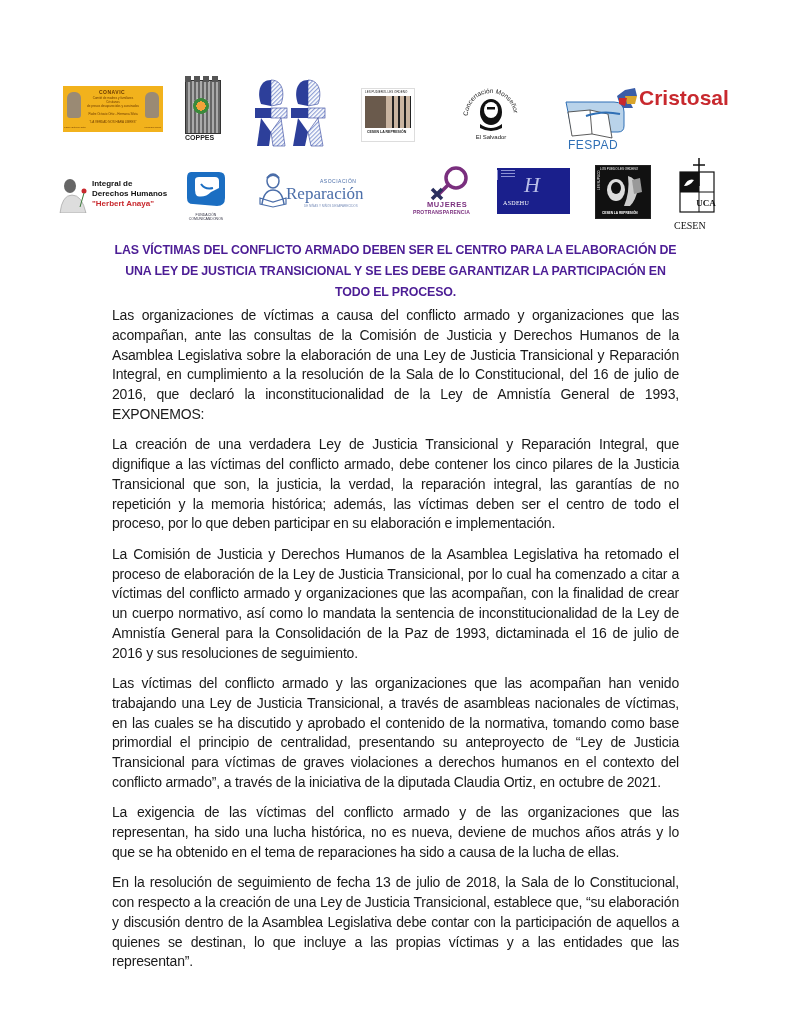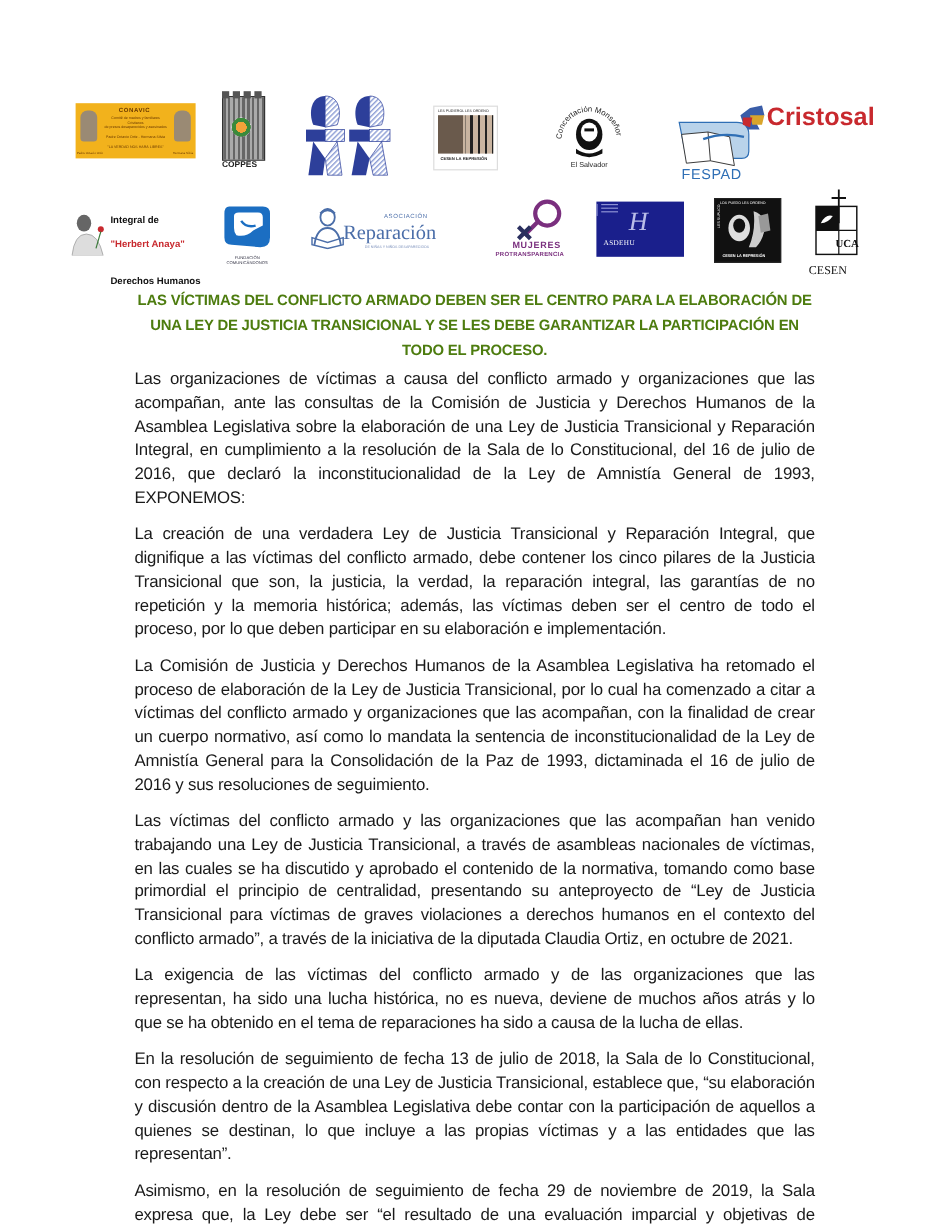--- a/index.html
+++ b/index.html
@@ -33,21 +33,21 @@
     #fespad { left: 546px; top: 96px; width: 66px; height: 58px; margin-left: 16px; }
 
     
     #cristosal { left: 615px; top: 84px; width: 110px; height: 30px; }
     #cristosal .word { left: 24px; top: 2px; font-size: 21px; font-weight: bold; color: #c8292e; font-family: "Liberation Sans", sans-serif; }
 
     
     #anaya { left: 58px; top: 175px; width: 120px; height: 40px; }
     #anaya .l1, #anaya .l2, #anaya .l3 { font-size: 8px; font-weight: bold; left: 34px; }
     #anaya .l1 { top: 4px; color: #111; }
-    #anaya .l2 { top: 14px; color: #111; margin-top: 41px; }
+    #anaya .l2 { top: 14px; color: #111; }
     #anaya .l3 { top: 24px; color: #c8292e; }
 
     
     #comunicandonos { left: 183px; top: 168px; width: 46px; height: 56px; }
     #comunicandonos .label { top: 45px; left: 0; width: 46px; font-size: 3.5px; text-align: center; color: #334; white-space: normal; line-height: 4px; }
 
     
     #probusqueda { left: 258px; top: 170px; width: 100px; height: 40px; }
     #probusqueda .word { left: 28px; top: 14px; font-family: "Liberation Serif", serif; font-size: 17px; color: #4b6ea9; }
     #probusqueda .assoc { left: 62px; top: 8px; font-size: 5px; color: #4b6ea9; letter-spacing: 0.5px; }
@@ -66,21 +66,21 @@
     #asdehu .side span { display: block; height: 1px; background: #8d92d4; margin: 2px 0 0 3px; width: 14px; }
 
     
     #romero2 { left: 595px; top: 165px; width: 54px; height: 52px; background: #111; border: 1px solid #222; }
 
     
     #idhuca { left: 672px; top: 156px; width: 50px; height: 78px; }
     #idhuca .label { left: 2px; top: 64px; font-family: "Liberation Serif", serif; font-size: 10px; color: #111; }
 
     
-    #heading { position: absolute; left: 110px; top: 240px; width: 571px; text-align: center; font-family: "Liberation Sans", sans-serif; font-weight: bold; font-size: 12.4px; line-height: 21px; color: #4d7c0f; letter-spacing: -0.15px; }
+    #heading { position: absolute; left: 110px; top: 240px; width: 571px; text-align: center; font-family: "Liberation Sans", sans-serif; font-weight: bold; font-size: 12.4px; line-height: 21px; color: #4c1d95; letter-spacing: -0.15px; }
 
     
     #body-text { position: absolute; left: 112px; top: 306px; width: 567px; font-family: "Liberation Sans", sans-serif; font-size: 14px; line-height: 19.8px; color: #1a1a1a; }
     #body-text p { margin: 0 0 10.5px 0; text-align: justify; letter-spacing: -0.18px; }
   </style>
 </head>
 <body>
 
 <div class="logo" id="conavic">
   <div class="face" style="left:4px"></div>
@@ -247,14 +247,13 @@
 
 <div id="heading">LAS VÍCTIMAS DEL CONFLICTO ARMADO DEBEN SER EL CENTRO PARA LA ELABORACIÓN DE UNA LEY DE JUSTICIA TRANSICIONAL Y SE LES DEBE GARANTIZAR LA PARTICIPACIÓN EN TODO EL PROCESO.</div>
 
 <div id="body-text">
   <p>Las organizaciones de víctimas a causa del conflicto armado y organizaciones que las acompañan, ante las consultas de la Comisión de Justicia y Derechos Humanos de la Asamblea Legislativa sobre la elaboración de una Ley de Justicia Transicional y Reparación Integral, en cumplimiento a la resolución de la Sala de lo Constitucional, del 16 de julio de 2016, que declaró la inconstitucionalidad de la Ley de Amnistía General de 1993, EXPONEMOS:</p>
   <p>La creación de una verdadera Ley de Justicia Transicional y Reparación Integral, que dignifique a las víctimas del conflicto armado, debe contener los cinco pilares de la Justicia Transicional que son, la justicia, la verdad, la reparación integral, las garantías de no repetición y la memoria histórica; además, las víctimas deben ser el centro de todo el proceso, por lo que deben participar en su elaboración e implementación.</p>
   <p>La Comisión de Justicia y Derechos Humanos de la Asamblea Legislativa ha retomado el proceso de elaboración de la Ley de Justicia Transicional, por lo cual ha comenzado a citar a víctimas del conflicto armado y organizaciones que las acompañan, con la finalidad de crear un cuerpo normativo, así como lo mandata la sentencia de inconstitucionalidad de la Ley de Amnistía General para la Consolidación de la Paz de 1993, dictaminada el 16 de julio de 2016 y sus resoluciones de seguimiento.</p>
   <p>Las víctimas del conflicto armado y las organizaciones que las acompañan han venido trabajando una Ley de Justicia Transicional, a través de asambleas nacionales de víctimas, en las cuales se ha discutido y aprobado el contenido de la normativa, tomando como base primordial el principio de centralidad, presentando su anteproyecto de “Ley de Justicia Transicional para víctimas de graves violaciones a derechos humanos en el contexto del conflicto armado”, a través de la iniciativa de la diputada Claudia Ortiz, en octubre de 2021.</p>
   <p>La exigencia de las víctimas del conflicto armado y de las organizaciones que las representan, ha sido una lucha histórica, no es nueva, deviene de muchos años atrás y lo que se ha obtenido en el tema de reparaciones ha sido a causa de la lucha de ellas.</p>
   <p>En la resolución de seguimiento de fecha 13 de julio de 2018, la Sala de lo Constitucional, con respecto a la creación de una Ley de Justicia Transicional, establece que, “su elaboración y discusión dentro de la Asamblea Legislativa debe contar con la participación de aquellos a quienes se destinan, lo que incluye a las propias víctimas y a las entidades que las representan”.</p>
-  <p style="text-align:justify;text-align-last:justify">Asimismo, en la resolución de seguimiento de fecha 29 de noviembre de 2019, la Sala expresa que, la Ley debe ser “el resultado de una evaluación imparcial y objetivas de</p>
 </div>
 
 </body></html>

